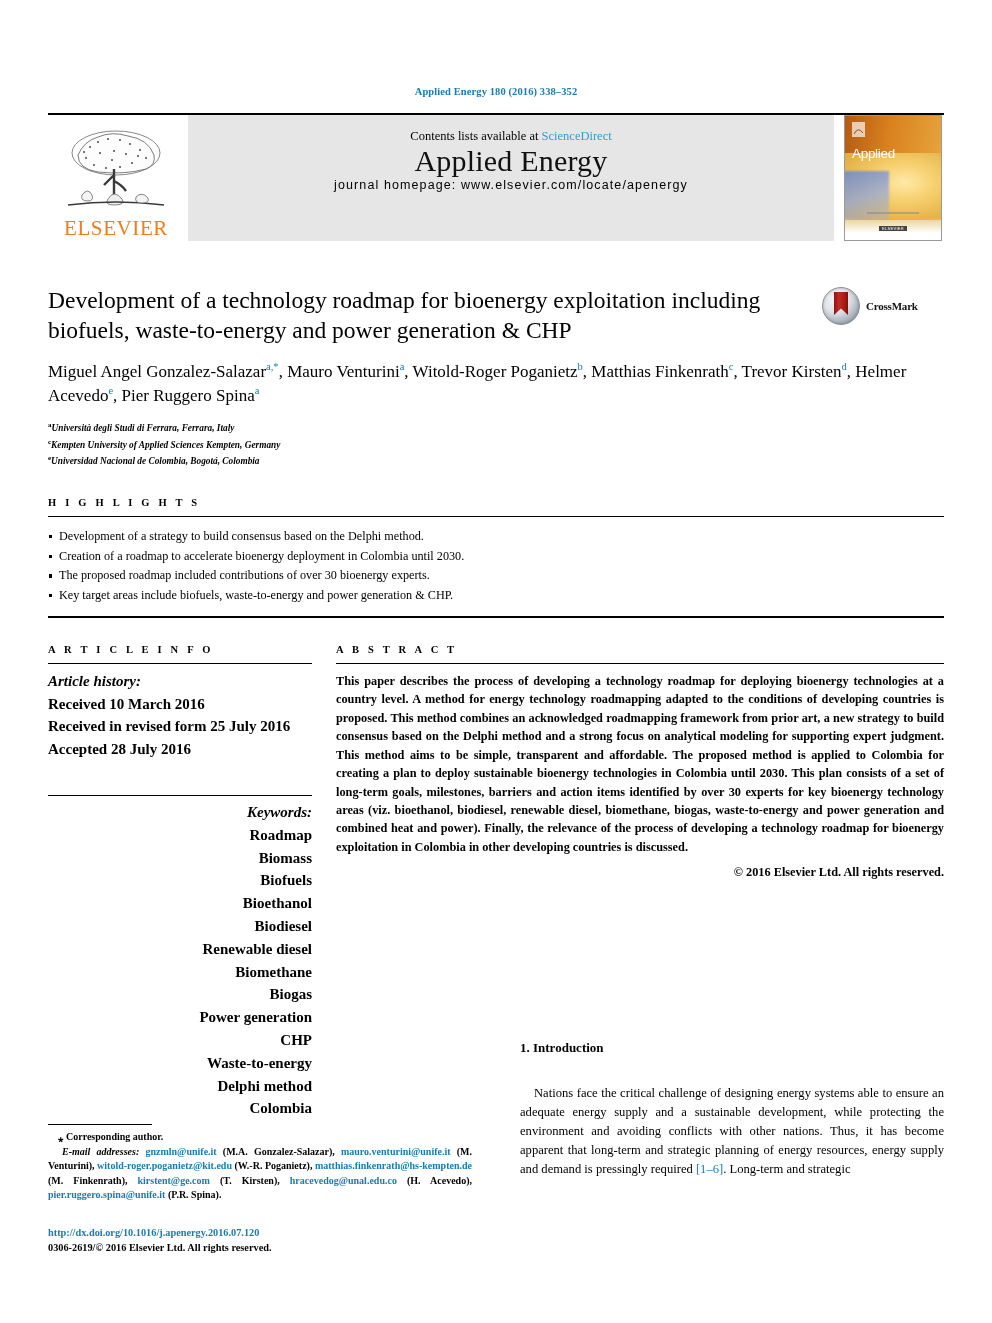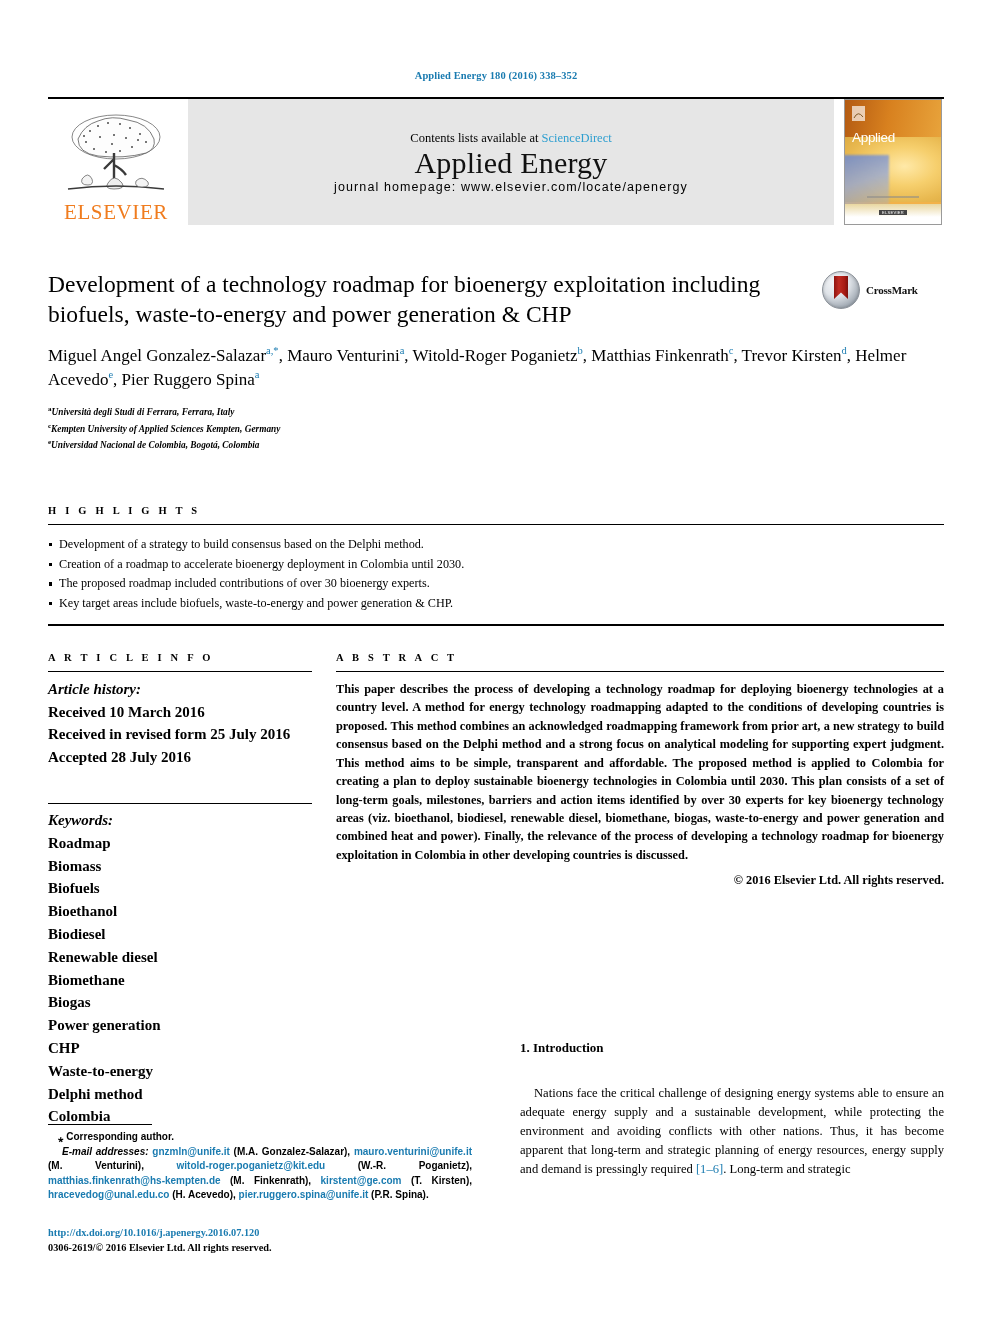--- a/index.html
+++ b/index.html
@@ -15,21 +15,21 @@
     position: relative;
     width: 992px;
     height: 1323px;
     background: #ffffff;
     overflow: hidden;
     box-sizing: border-box;
   }
   .inner {
     position: absolute;
     left: 48px;
-    top: 0;
+    top: 16px;
     width: 896px;
   }
 
   
   .running-head {
     text-align: center;
     color: #1a7bb0;
     font-size: 10.5px;
     font-weight: bold;
     font-family: "Liberation Serif", serif;
@@ -69,21 +69,21 @@
     margin-top: 1px;
   }
   .journal-box {
     flex: 1 1 auto;
     background: #e6e6e6;
     margin-left: 4px;
     margin-right: 8px;
     display: flex;
     flex-direction: column;
     align-items: center;
-    justify-content: center;
+    justify-content: flex-start;
     padding: 14px 0 14px 0;
     box-sizing: border-box;
   }
   .contents-line {
     font-size: 12.5px;
     font-family: "Liberation Serif", serif;
     color: #000;
   }
   .contents-line .sd {
     color: #2f9fd0;
@@ -252,21 +252,21 @@
   }
 
   
   .section-head {
     font-family: "Liberation Serif", serif;
     font-weight: bold;
     font-size: 10.5px;
     letter-spacing: 3.2px;
   }
   .highlights {
-    margin-top: 52px;
+    margin-top: 28px;
   }
   .rule-thin { border-top: 1.1px solid #000; margin-top: 8px; }
   .rule-thick { border-top: 2.2px solid #000; }
   .hl-list {
     list-style: none;
     margin: 0;
     padding: 10px 0 10px 0;
     font-family: "Liberation Serif", serif;
     font-size: 12.2px;
     line-height: 1.62;
@@ -290,21 +290,21 @@
   .col-right { flex: 1 1 auto; }
 
   .ai-body {
     padding-top: 6px;
     font-family: Liberation Serif, serif;
     font-size: 15px;
     line-height: 1.52;
     font-weight: bold;
   }
   .ai-body .lbl { font-style: italic; }
-  .kw-block { margin-top: 34px; }
+  .kw-block { margin-top: 34px; text-align: right; }
   .kw-list { padding-top: 5px; }
   .kw-list div { line-height: 1.52; }
 
   .abs-body {
     padding-top: 8px;
     font-family: "Liberation Serif", serif;
     font-size: 12.3px;
     line-height: 1.5;
     text-align: justify;
     font-weight: bold;
@@ -350,21 +350,21 @@
     left: 0;
     top: 106px;
     width: 424px;
   }
   .footnote-rule {
     width: 104px;
     border-top: 0.9px solid #000;
     margin-bottom: 5px;
   }
   .footnote {
-    font-family: Liberation Sans, sans-serif;
+    font-family: Liberation Serif, serif;
     font-size: 10px;
     line-height: 1.46;
     text-align: justify;
     font-weight: bold;
   }
   .footnote .indent { padding-left: 10px; display: block; }
   .mail { color: #1a7bb0; }
   .footer-doi {
     margin-top: 22px;
     font-family: "Liberation Serif", serif;

